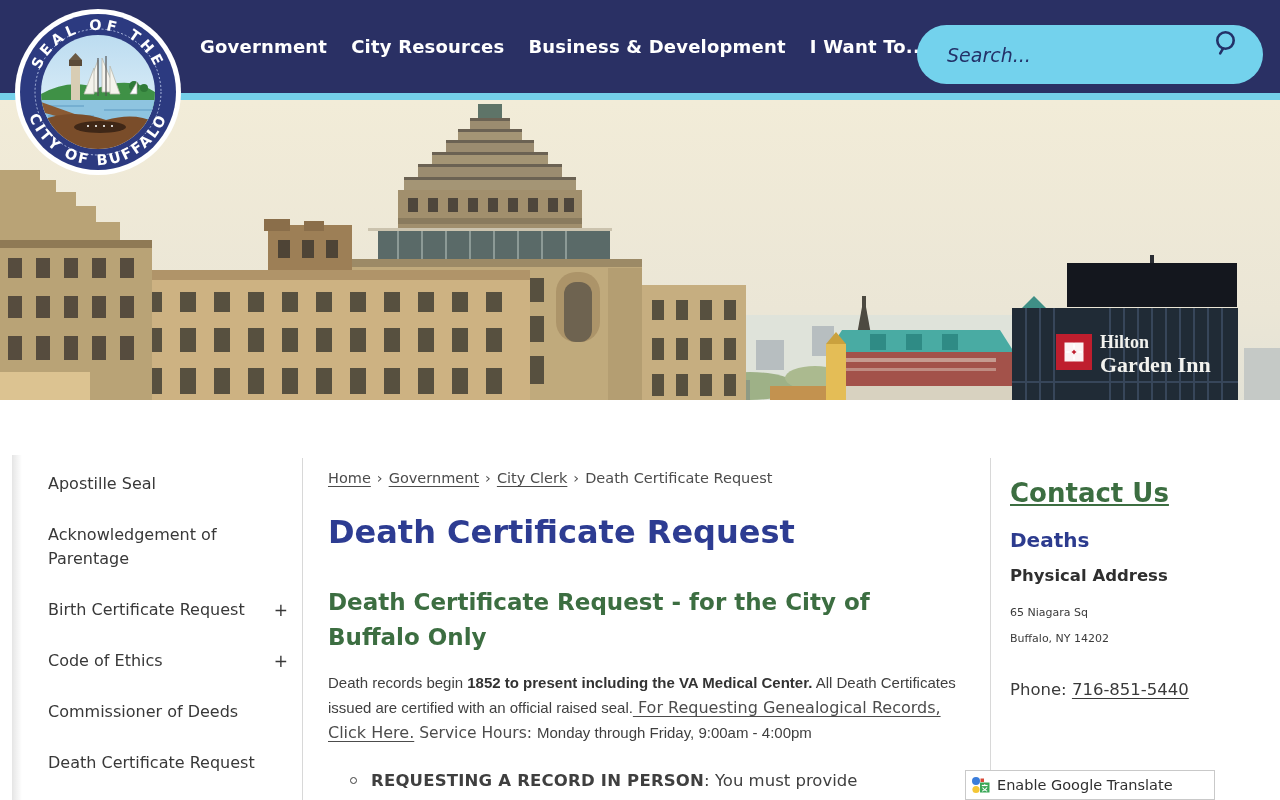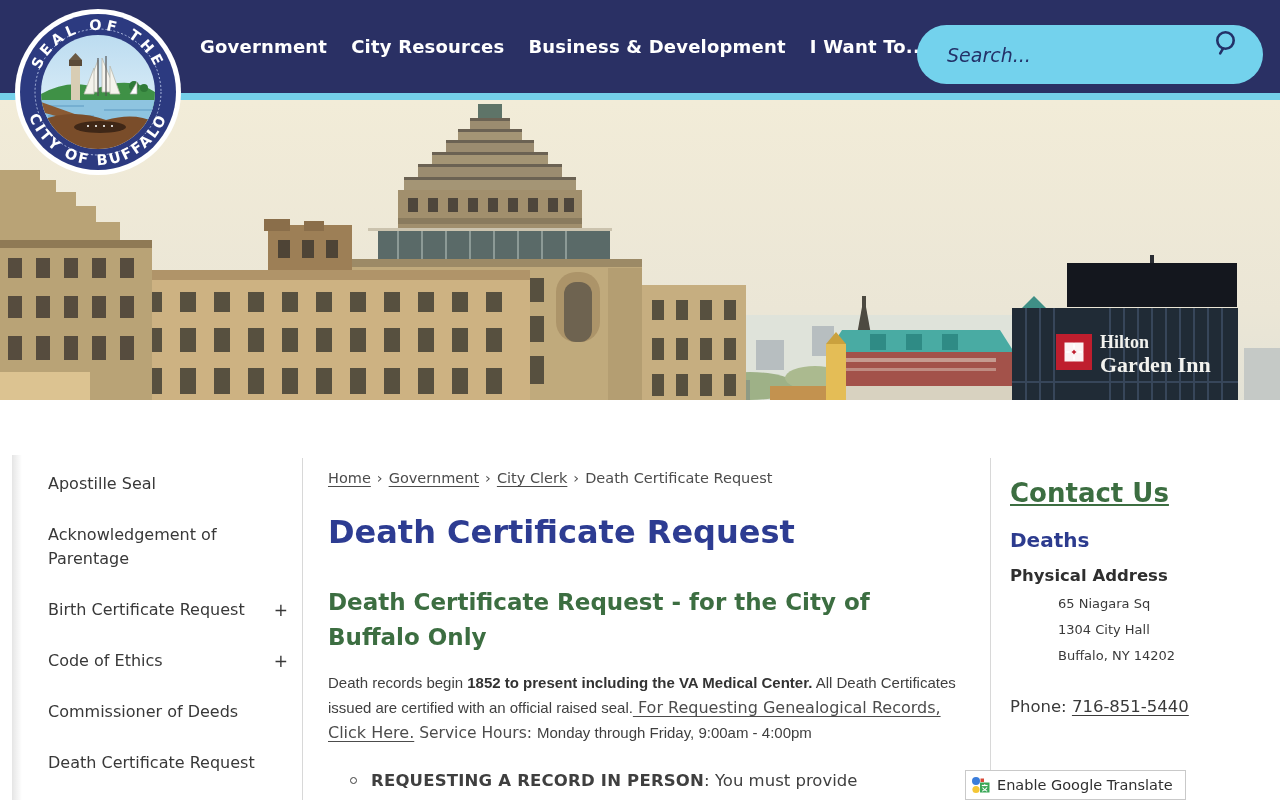--- a/index.html
+++ b/index.html
@@ -60,27 +60,27 @@
   .bullet-marker { flex:0 0 auto; width:7px; height:7px; border:1.5px solid #3f3f3f; border-radius:50%; margin:9px 14px 0 0; }
   .bullet-text { font-size:16.5px; color:#3f3f3f; line-height:26px; }
   .bullet-text b { letter-spacing:.2px; }
 
   
   .contact-col { position:absolute; left:1010px; top:478px; width:258px; }
   .contact-title { color:#3c6e41; font-size:26px; font-weight:bold; margin-bottom:20px;text-decoration:underline; }
   .contact-section { color:#2c3b8e; font-size:20px; font-weight:bold; margin-bottom:14px; }
   .contact-link { display:block; color:#3a3a3a; font-size:16.5px; line-height:26px;
     text-decoration:underline; text-underline-offset:3px; margin-bottom:30px; cursor:pointer; max-width:200px; }
-  .addr-label { color:#2f2f2f; font-size:16.5px; font-weight:bold; margin-bottom:6px; }
-  .addr-line { color:#3a3a3a; font-size:13px; line-height:26px;margin-left:48px; }
+  .addr-label { color:#2f2f2f; font-size:16.5px; font-weight:bold; margin-bottom:15px; }
+  .addr-line { color:#3a3a3a; font-size:11px; line-height:26px; }
   .phone-row { margin-top:28px; color:#3a3a3a; font-size:16.5px; }
   .phone-row a { color:#3a3a3a; text-decoration:underline; text-underline-offset:3px; cursor:pointer; }
 
   
-  .translate-bar { position:absolute; left:965px; top:770px; width:221px; height:30px;
+  .translate-bar { position:absolute; left:965px; top:770px; width:250px; height:30px;
     background:#ffffff; border:1px solid #c9c9c9; display:flex; align-items:center; gap:7px;
     padding-left:5px; cursor:pointer; z-index:40; }
   .translate-bar .t-label { font-size:14.5px; color:#2f2f2f; white-space:nowrap; }
 </style>
 </head>
 <body>
 
 <div class="page">
 
   <div class="topbar"></div>
@@ -449,21 +449,20 @@
       <span class="bullet-marker"></span>
       <span class="bullet-text"><b>REQUESTING A RECORD IN PERSON</b><span>: You must provide government issued photo ID (see other required documents listed below, if</span></span>
     </div>
   </main>
 
   <aside class="contact-col">
     <div class="contact-title">Contact Us</div>
     <div class="contact-section">Deaths</div>
     <div class="addr-label">Physical Address</div>
     <div class="addr-line">65 Niagara Sq</div>
-    <div class="addr-line">1304 City Hall</div>
     <div class="addr-line">Buffalo, NY 14202</div>
     <div class="phone-row"><span>Phone: </span><a>716-851-5440</a></div>
   </aside>
 
   <div class="translate-bar">
     <svg width="19" height="19" viewBox="0 0 19 19">
       <circle cx="5" cy="5" r="4" fill="#3a7ddb"></circle>
       <circle cx="5" cy="13.5" r="3.6" fill="#f4c636"></circle>
       <rect x="9.5" y="2.5" width="3.5" height="3.5" fill="#d94a38"></rect>
       <rect x="9" y="6.5" width="9.5" height="10" fill="#3aa757"></rect>

